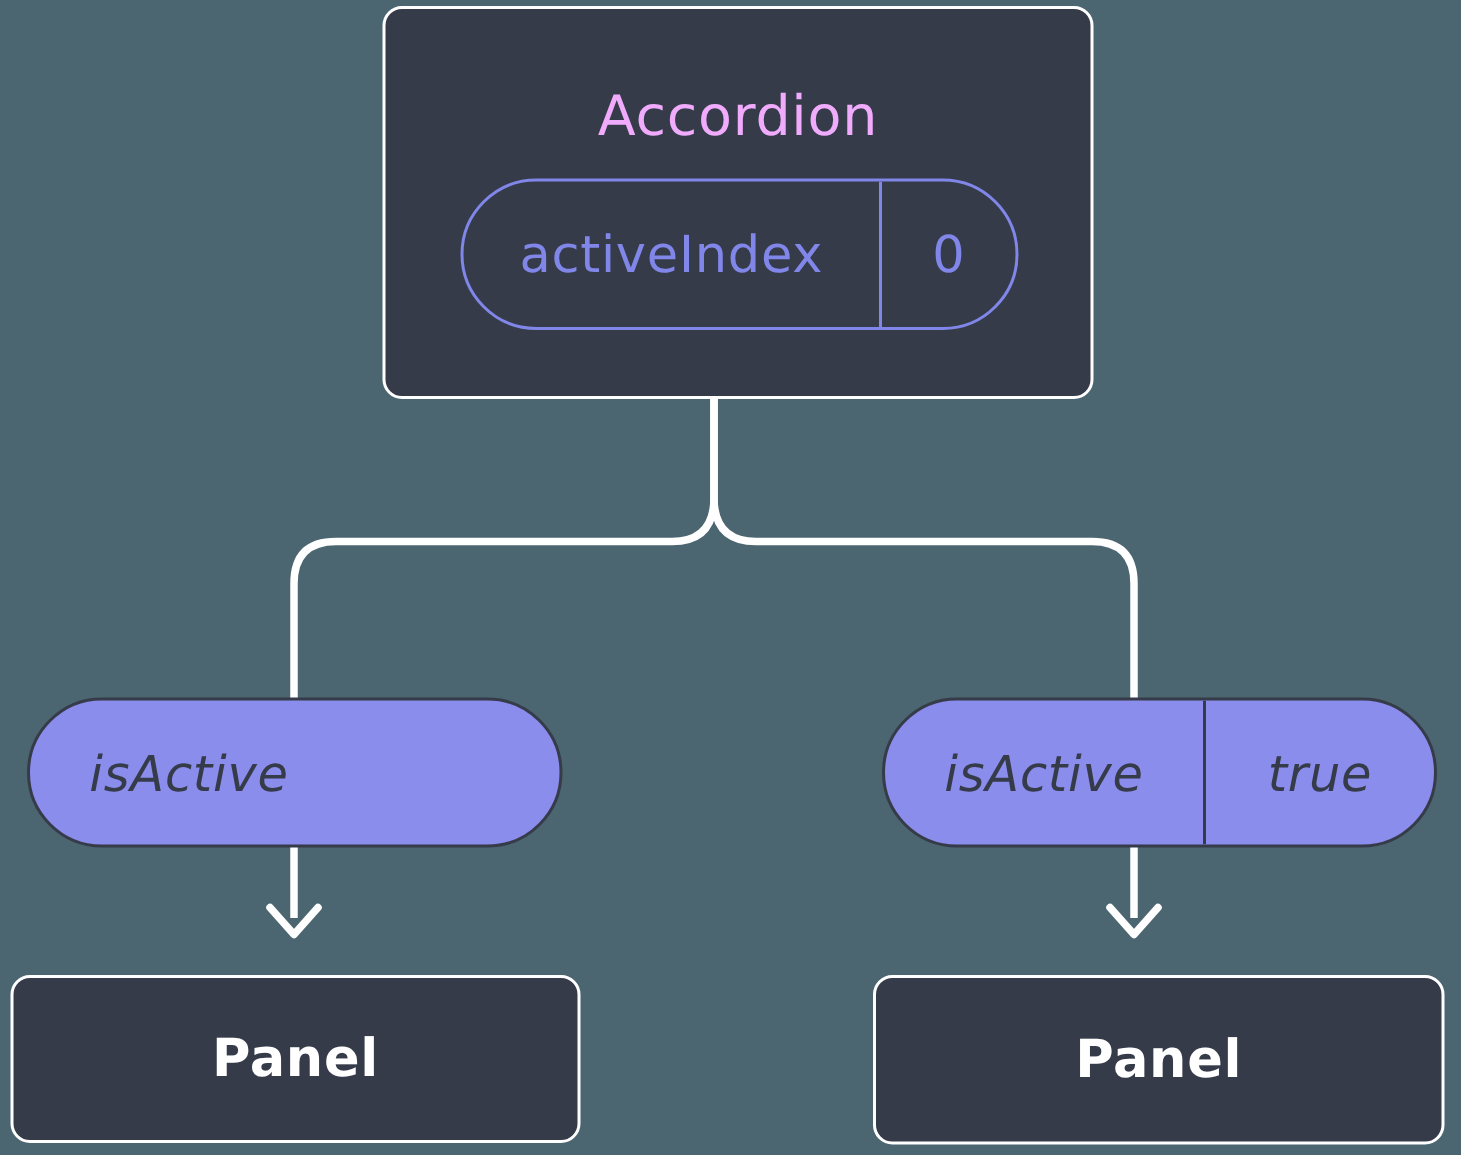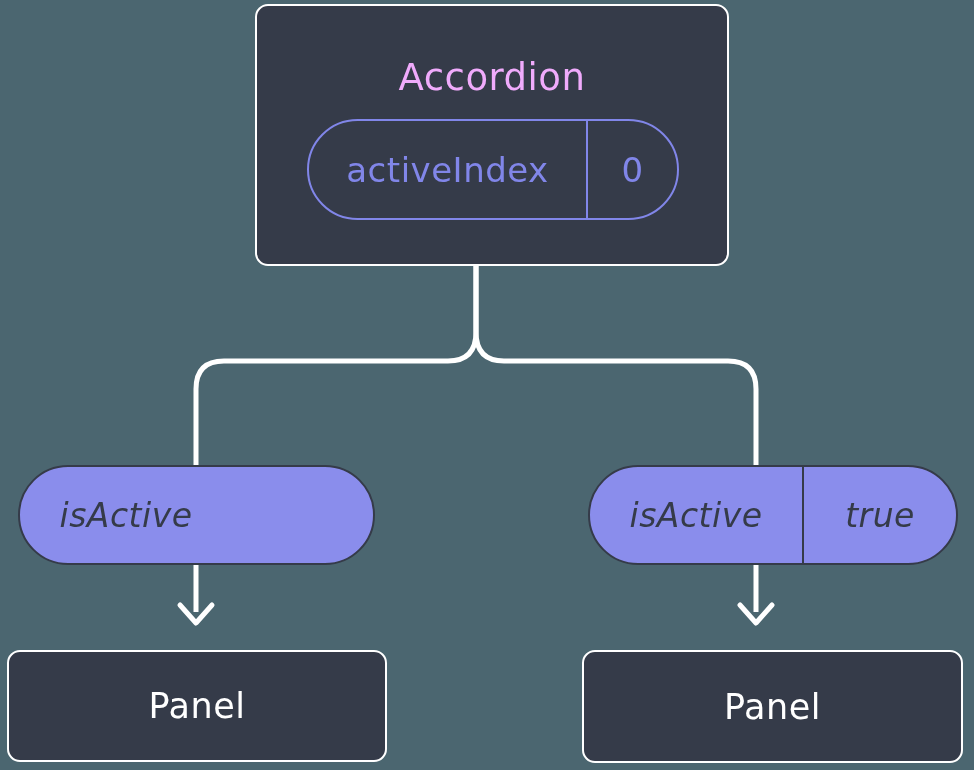--- a/index.html
+++ b/index.html
@@ -28,21 +28,21 @@
     background:var(--node-fill);
     border:2px solid var(--node-border);
     border-radius:13px;
   }
   .root-node{left:255px;top:4px;width:474px;height:262px;}
   .root-title{
     position:absolute;left:0;top:40px;width:100%;height:64px;line-height:64px;
     text-align:center;color:#f0abfc;font-size:37px;font-weight:500;letter-spacing:0.5px;
   }
   .panel-node{display:flex;align-items:center;justify-content:center;
-    color:#FFFFFF;font-size:35px;font-weight:400;letter-spacing:0.5px;}
+    color:#FFFFFF;font-size:35px;font-weight:700;letter-spacing:0.5px;}
   .panel-left{left:7px;top:650px;width:380px;height:112px;}
   .panel-right{left:582px;top:650px;width:381px;height:113px;}
 
   .pill{
     position:absolute;z-index:2;box-sizing:border-box;display:flex;
     border-radius:60px;overflow:hidden;
   }
   .pill .seg{
     display:flex;align-items:center;justify-content:center;
     box-sizing:border-box;letter-spacing:0.5px;

